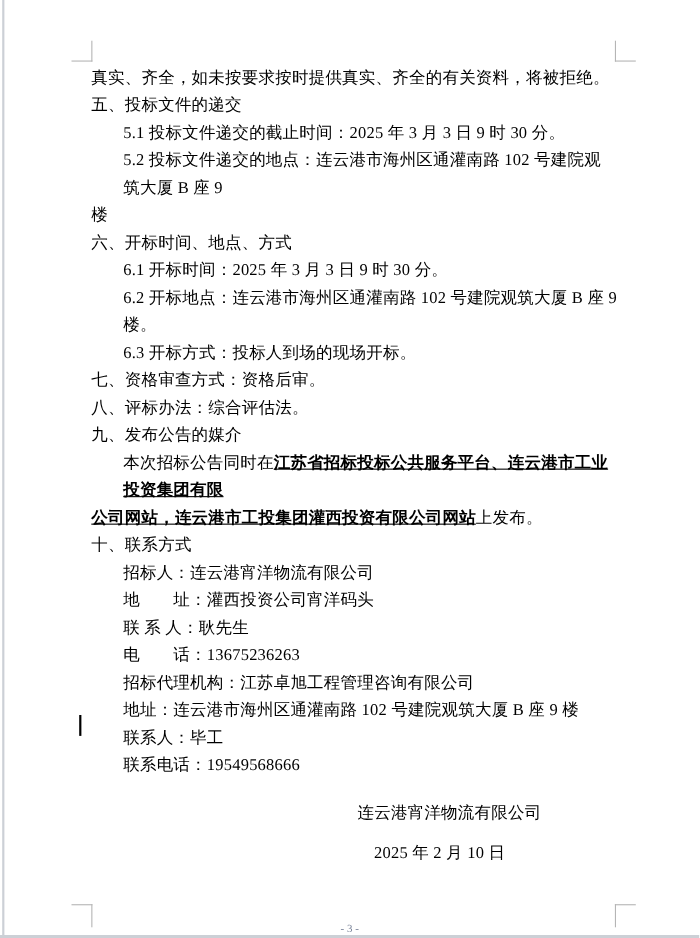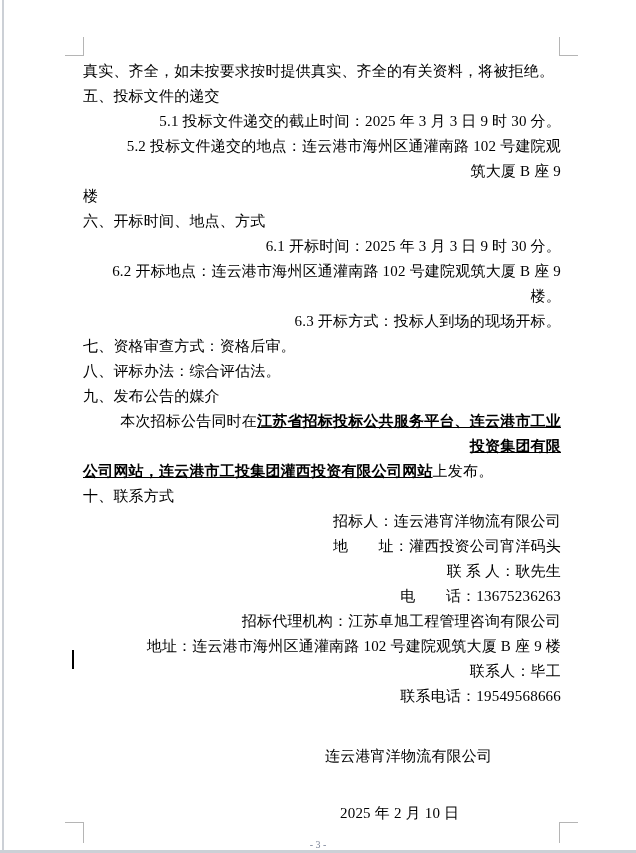--- a/index.html
+++ b/index.html
@@ -30,23 +30,23 @@
   .change-bar{position:absolute;left:72px;top:650px;width:2px;height:19px;background:#000;}
   
   .textarea{
     position:absolute;left:83px;top:59px;width:478px;
     font-size:15px;line-height:25px;
     letter-spacing:0.2px;
     white-space:pre-wrap;
   }
   .line{min-height:25px;}
   .line.heading{font-weight:normal;}
-  .line.sub{padding-left:29px;text-align:right;}
-  .line.signature{padding-left:242px;margin-top:35px;}
-  .line.date{padding-left:257px;margin-top:32px;}
+  .line.sub{padding-left:29px;}
+  .line.signature{padding-left:242px;margin-top:19px;}
+  .line.date{padding-left:257px;margin-top:11px;}
   .b{font-weight:bold;}
   .u{text-decoration:underline;}
   .footer{
     position:absolute;left:0;top:839px;width:636px;
     text-align:center;
     font-size:10px;line-height:12px;
     color:var(--footer-text);
     font-family:"Liberation Serif","DejaVu Serif",serif;
   }
 </style>

